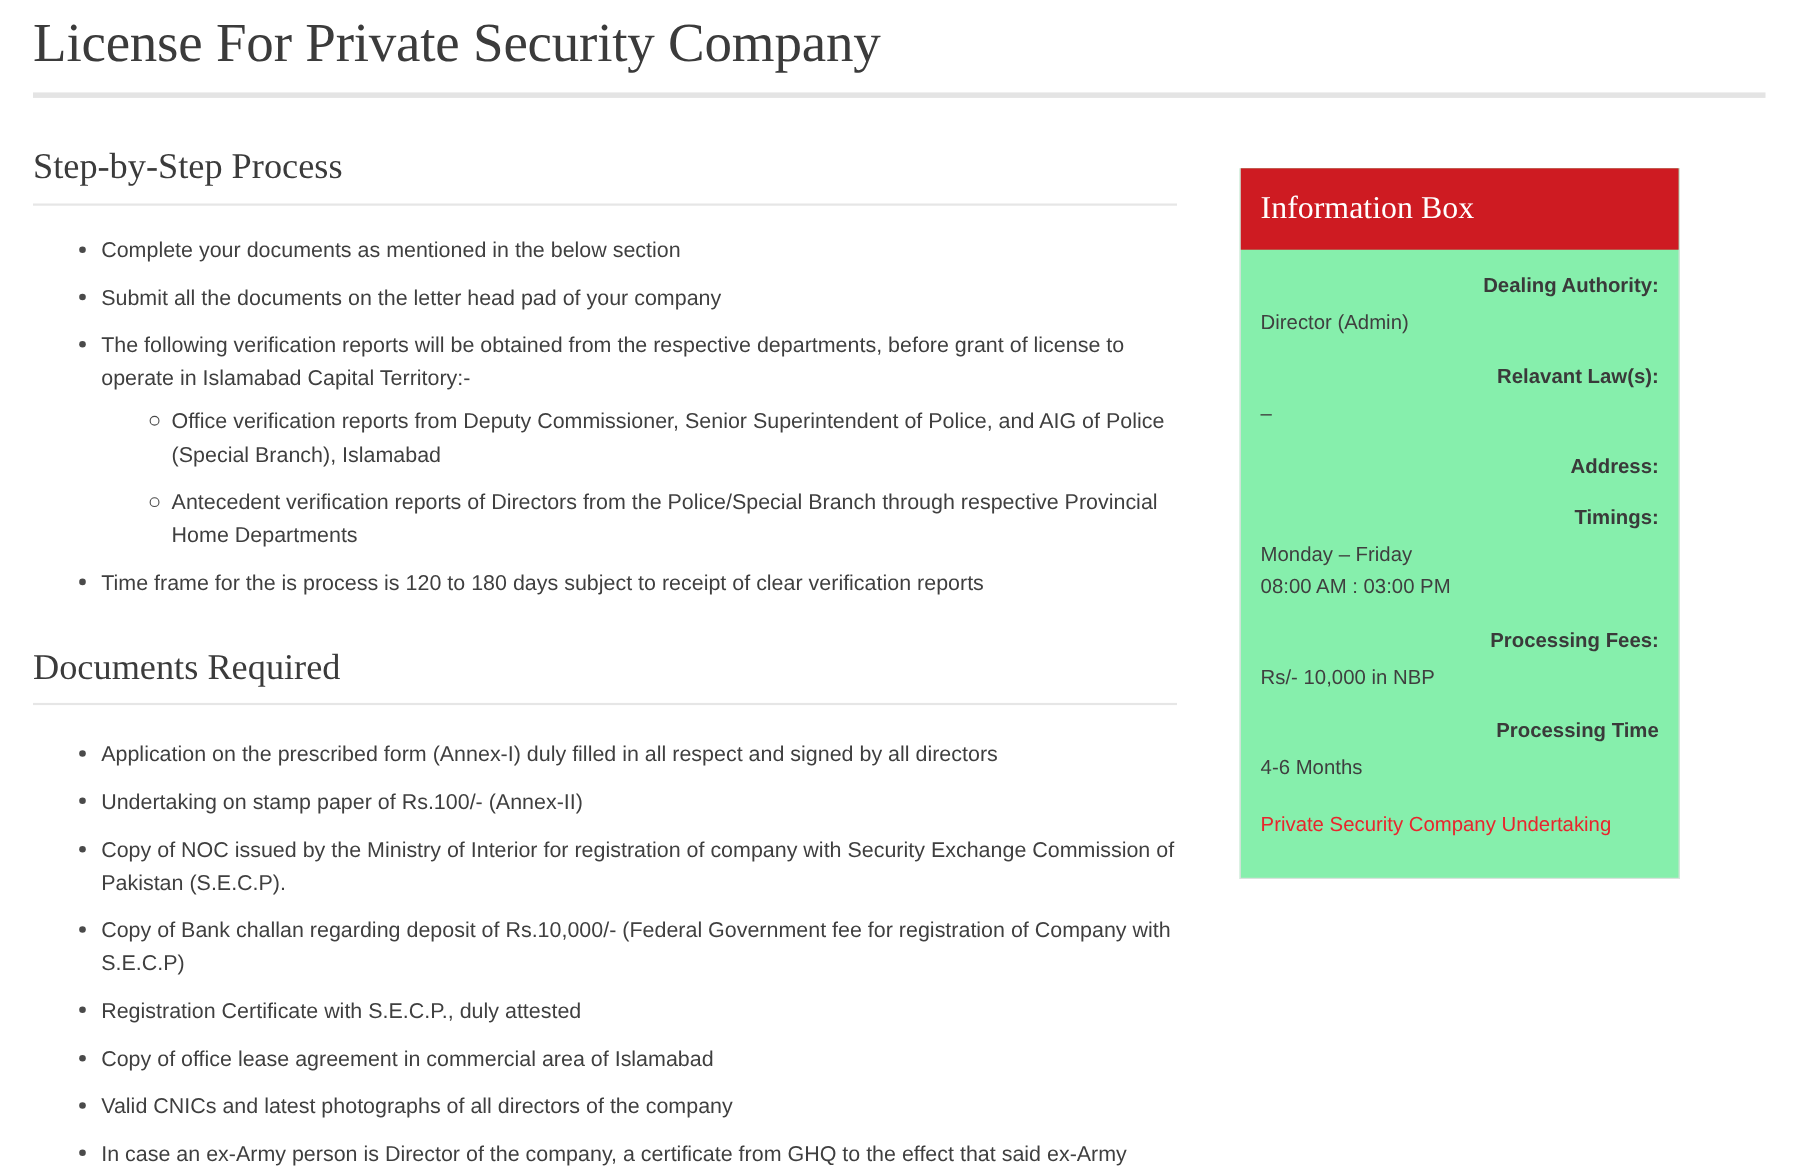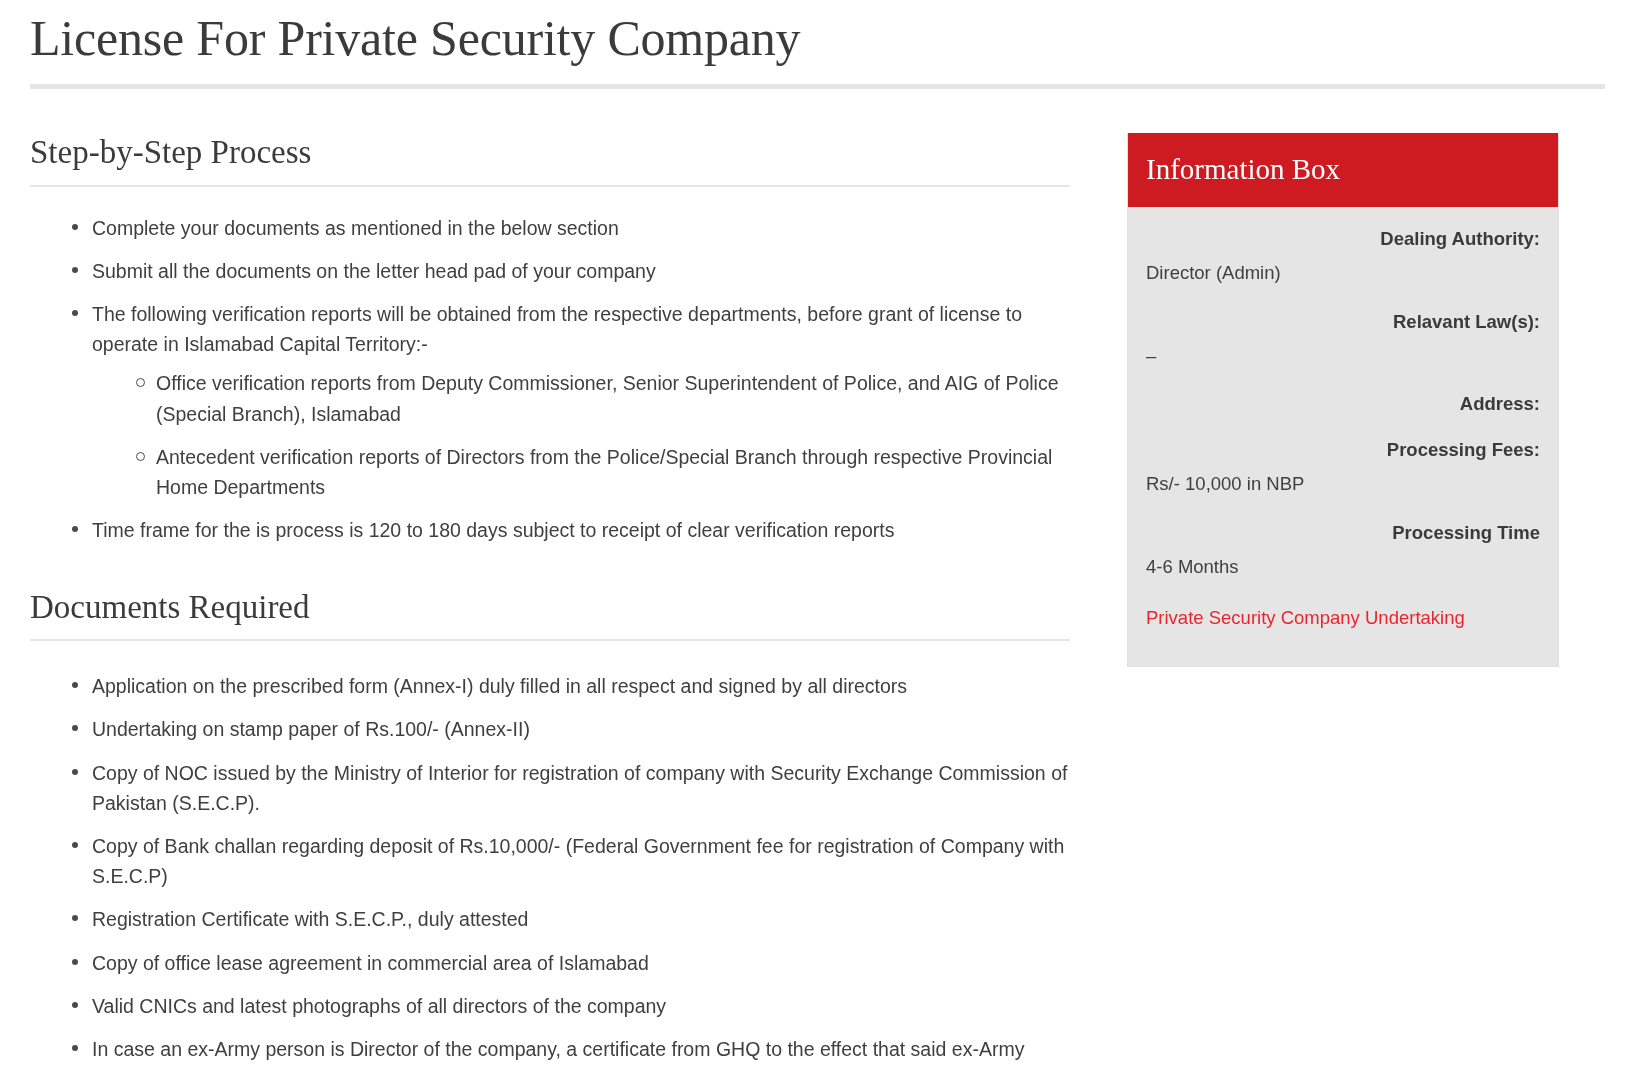--- a/index.html
+++ b/index.html
@@ -114,22 +114,23 @@
     border: 1.5px solid #4a4a4a;
     background: transparent;
   }
   .docs-section { margin-top: 42px; }
   .docs-section .section-rule { margin-bottom: 30px; }
 
   
   .info-box {
     border: 1px solid #e0e0e0;
     border-top: none;
-    background: #e5e5e5;
-    width: 432px;
+    background: #86efac;
+    width: 400px;
+    margin-top: 20px;
   }
   .info-box-header {
     background: #ce1b22;
     color: #ffffff;
     font-family: "Liberation Serif", serif;
     font-size: 29px;
     line-height: 1.2;
     padding: 19px 18px 20px 18px;
   }
   .info-box-body {
@@ -230,20 +231,27 @@
 
           <div class="info-field">
             <div class="info-label">Relavant Law(s):</div>
             <div class="info-value">–</div>
           </div>
 
           <div class="info-field">
             <div class="info-label">Address:</div>
           </div>
 
+          <div class="info-field">
+            <div class="info-label">Timings:</div>
+            <div class="info-value">
+              <span class="line">Monday – Friday</span>
+              <span class="line">08:00 AM : 03:00 PM</span>
+            </div>
+          </div>
 
           <div class="info-field">
             <div class="info-label">Processing Fees:</div>
             <div class="info-value">Rs/- 10,000 in NBP</div>
           </div>
 
           <div class="info-field">
             <div class="info-label">Processing Time</div>
             <div class="info-value">4-6 Months</div>
           </div>

